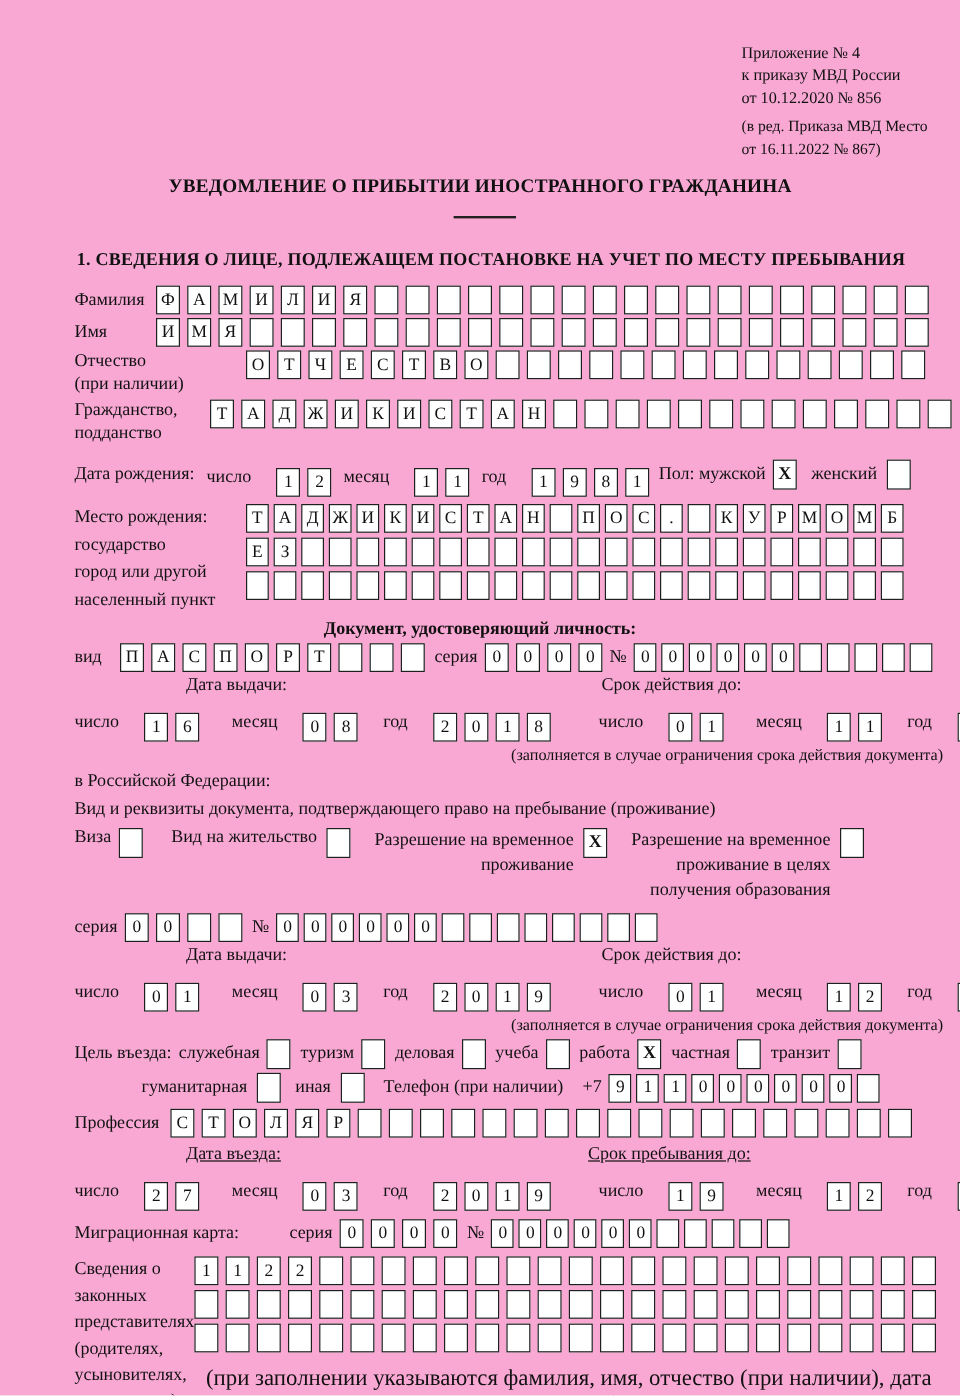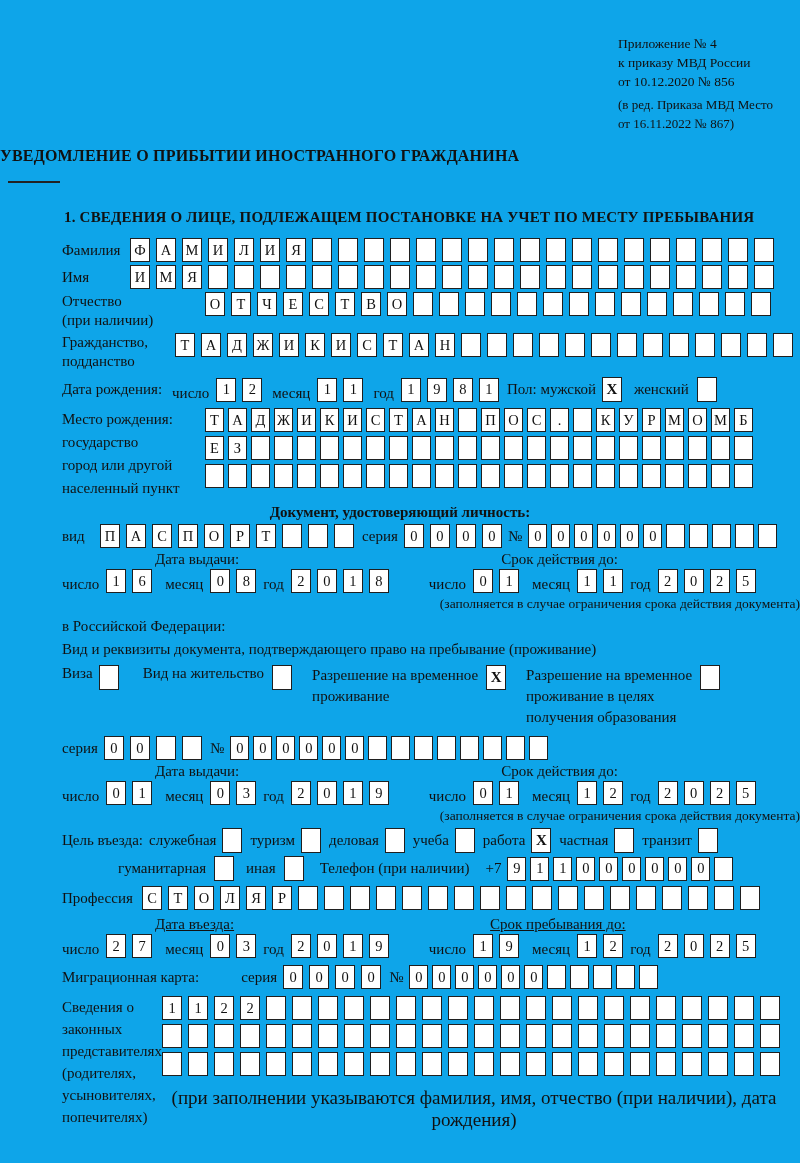--- a/index.html
+++ b/index.html
@@ -1,47 +1,47 @@
 <!DOCTYPE html>
 <html lang="ru"><head>
 <meta charset="utf-8">
 <style>
   * { margin:0; padding:0; box-sizing:border-box; }
   html,body { background:#ffffff; }
   body { font-family:"Liberation Serif","DejaVu Serif",serif; color:#111; }
-  .page { position:relative; width:800px; height:1163px; background:#0ea5e9; overflow:hidden; padding-top:34px; }
+  .page { position:relative; width:800px; height:1163px; background:#f9a8d4; overflow:hidden; padding-top:34px; }
 
   
   .appendix { margin-left:618px; font-size:13.5px; line-height:19px; }
   .appendix .small { font-size:13px; }
   .appendix .gap { margin-top:4px; }
   .forma { text-align:right; padding-right:36px; font-weight:bold; font-size:15.5px; margin-top:14px; letter-spacing:.5px; }
 
-  .title { text-align:left; font-weight:bold; font-size:16px; line-height:22px; margin-top:12px; letter-spacing:.2px; }
+  .title { text-align:center; font-weight:bold; font-size:16px; line-height:22px; margin-top:12px; letter-spacing:.2px; }
   .title-underline { display:inline-block; width:52px; border-bottom:2px solid #222; height:14px; margin-left:8px; }
 
   .h1 { margin:20px 0 0 64px; font-weight:bold; font-size:15px; letter-spacing:.2px; }
 
   
   .row { display:flex; align-items:center; margin:3px 14px 3px 62px; }
   .row.top { align-items:flex-start; }
   .lbl { font-size:15px; flex:none; }
   .lblcol { flex:none; font-size:15px; line-height:19px; }
   .cells { display:inline-flex; gap:6px; flex:none; }
   .cells.tight { gap:4px; }
   .cell { width:20px; height:24px; border:1.8px solid #1f1f1f; display:inline-flex; align-items:center; justify-content:center; font-size:14.5px; line-height:1; flex:none; background:#fff; }
   .tight .cell { width:19px; }
   .cbx { width:20px; height:25px; border:1.8px solid #1f1f1f; display:inline-flex; align-items:center; justify-content:center; font-size:15px; font-weight:bold; flex:none; background:#fff; }
   .stack { display:flex; flex-direction:column; gap:4px; }
 
-  .dg { display:inline-flex; align-items:flex-end; gap:7px; flex:none; }
+  .dg { display:inline-flex; align-items:flex-start; gap:21px; flex:none;margin-top:13px; }
   .center-b { text-align:center; font-weight:bold; font-size:15px; margin:4px 0 2px 0; }
-  .note-r { text-align:right; font-size:13.5px; margin:1px 0 4px 0; }
+  .note-r { text-align:right; font-size:13.5px; padding-right:14px; margin:1px 0 4px 0; }
   .plain { margin:2px 14px 2px 62px; font-size:15px; line-height:21px; }
-  .optcol { text-align:left; font-size:15px; line-height:21px; flex:none; }
+  .optcol { text-align:right; font-size:15px; line-height:21px; flex:none; }
   .note-c { text-align:center; font-size:19px; margin-top:7px; }
   .mr6{margin-right:6px;} .mr8{margin-right:8px;} .mr10{margin-right:10px;} .mr12{margin-right:12px;}
   .ml6{margin-left:6px;} .ml8{margin-left:8px;} .ml12{margin-left:12px;}
   .ml16{margin-left:16px;} .ml20{margin-left:20px;} .ml24{margin-left:24px;} .ml40{margin-left:40px;}
 </style>
 </head>
 <body>
 
 <div class="page">
 

